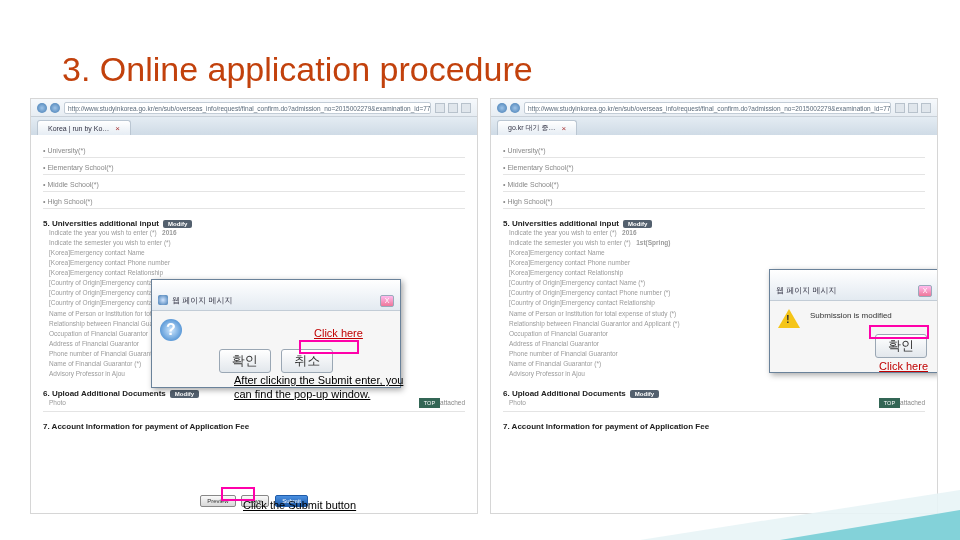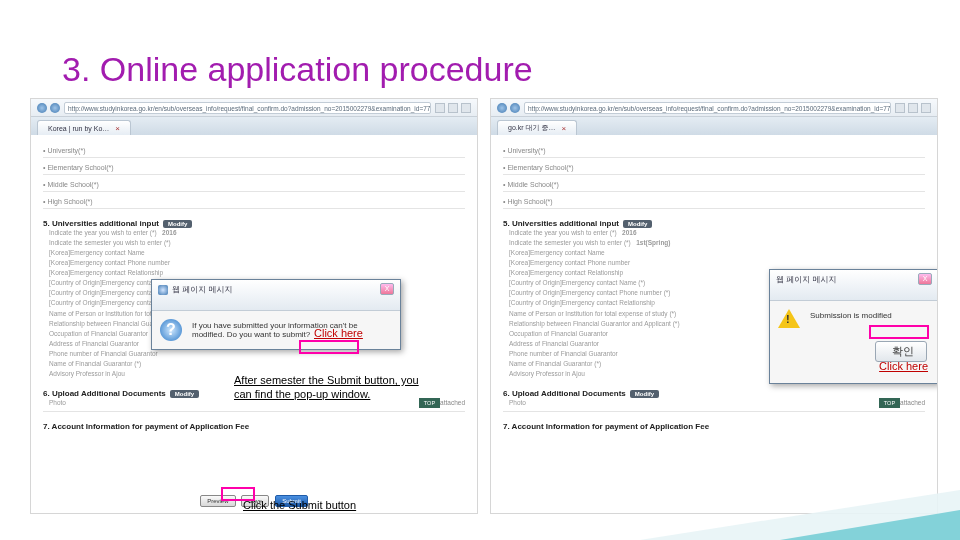--- a/index.html
+++ b/index.html
@@ -1,18 +1,18 @@
 <!DOCTYPE html>
 <html><head>
 <meta charset="utf-8">
 <style>
   * { box-sizing: border-box; margin: 0; padding: 0; }
   html, body { width: 960px; height: 540px; font-family: Arial, sans-serif; background: #fff; }
   .slide { width: 960px; height: 540px; position: relative; overflow: hidden; }
-  .title { font-size: 34px; color: #a21caf; font-weight: 400; padding: 50px 0 0 62px; }
+  .title { font-size: 34px; color: #c2410c; font-weight: 400; padding: 50px 0 0 62px; }
   .accent-triangle { position: absolute; right: 0; bottom: 0; width: 0; height: 0;
     border-left: 180px solid transparent; border-bottom: 30px solid #2eb4c1; opacity: 0.55; }
   .accent-triangle2 { position: absolute; right: 0; bottom: 0; width: 0; height: 0;
     border-left: 320px solid transparent; border-bottom: 50px solid #e8f4f6; opacity: 0.9; }
 
   .panels { position: absolute; top: 98px; left: 30px; right: 22px; bottom: 26px; display: flex; gap: 12px; }
   .panel { flex: 1; border: 1px solid #d6d6d6; background: #fff; position: relative; overflow: hidden; }
 
   .addrbar { height: 18px; background: linear-gradient(#f6f9fc,#e7edf3); border-bottom: 1px solid #c8d0d8;
     display: flex; align-items: center; padding: 0 6px; }
@@ -39,33 +39,33 @@
 
   .btnrow { position: absolute; left: 0; right: 0; text-align: center; }
   .minibtn { display: inline-block; font-size: 6px; padding: 2px 6px; border: 1px solid #888;
     background: linear-gradient(#fafafa,#d8d8d8); color: #333; margin: 0 2px; border-radius: 2px; }
   .minibtn.blue { background: linear-gradient(#4a90e2,#1f5ba8); border-color: #1f5ba8; color: #fff; }
 
   
   .dialog { position: absolute; width: 250px; background: #f6f6f6; border: 1px solid #6a829a;
     box-shadow: 2px 2px 6px rgba(0,0,0,0.35); }
   .dlg-titlebar { height: 18px; background: linear-gradient(#fff,#e3eaf1); border-bottom: 1px solid #c2ccd6;
-    display: flex; align-items: flex-end; padding: 15px 6px; font-size: 8px; color: #334; }
+    display: flex; align-items: flex-start; padding: 15px 6px; font-size: 8px; color: #334; }
   .dlg-titlebar .dlg-icon { width: 10px; height: 10px; background: radial-gradient(#d0e4ff,#3f78b0); border-radius: 2px; margin-right: 4px; }
   .dlg-titlebar .dlg-close { margin-left: auto; width: 14px; height: 12px; border: 1px solid #9ab;
     background: linear-gradient(#fbe,#e79); font-size: 7px; text-align: center; line-height: 10px; color: #fff; border-radius: 2px; }
   .dlg-body { padding: 10px 8px 10px 40px; position: relative; font-size: 8px; color: #333; min-height: 34px; }
   .qmark { position: absolute; left: 8px; top: 8px; width: 22px; height: 22px; border-radius: 50%;
     background: radial-gradient(#cfe8ff,#2c79c7); color: #fff; font-size: 16px; text-align: center; line-height: 22px; font-weight: bold; }
   .warn { position: absolute; left: 8px; top: 8px; width: 0; height: 0;
     border-left: 11px solid transparent; border-right: 11px solid transparent; border-bottom: 19px solid #f5c518; }
   .warn::after { content: "!"; position: absolute; left: -3px; top: 4px; color: #333; font-weight: bold; font-size: 11px; }
   .dlg-btnrow { text-align: center; padding: 0 8px 10px; }
-  .dlg-btn { display: inline-block; min-width: 52px; padding: 2px 12px; font-size: 11px;
-    background: linear-gradient(#fff,#e2e7ec); border: 1px solid #9aa7b4; border-radius: 3px; color: #333; margin: 11px 3px; }
+  .dlg-btn { display: inline-block; min-width: 52px; padding: 2px 12px; font-size: 13px;
+    background: linear-gradient(#fff,#e2e7ec); border: 1px solid #9aa7b4; border-radius: 3px; color: #333; margin: 4px 3px; }
 
   .hl-pink { border: 2px solid #ff00aa; position: absolute; pointer-events: none; }
   .anno { position: absolute; font-size: 11px; font-weight: normal; text-decoration: underline; }
   .anno.red { color: #c00000; }
   .anno.black { color: #000; }
 </style>
 </head>
 <body>
 
 <div class="slide">
@@ -142,27 +142,30 @@
       </div>
 
       <div class="dialog" style="left:120px;top:180px">
         <div class="dlg-titlebar">
           <div class="dlg-icon"></div>
           <span>웹 페이지 메시지</span>
           <div class="dlg-close">X</div>
         </div>
         <div class="dlg-body">
           <div class="qmark">?</div>
-          <span>If you have submitted your information can't be modified. Do you want to submit?</span>
+        </div>
+        <div class="dlg-btnrow">
+          <span class="dlg-btn">확인</span>
+          <span class="dlg-btn">취소</span>
         </div>
       </div>
 
       <div class="hl-pink" style="left:268px;top:241px;width:60px;height:14px"></div>
       <div class="anno red" style="left:283px;top:228px">Click here</div>
-      <div class="anno black" style="left:203px;top:275px;width:190px;line-height:1.25">After semester the Submit button, you can find the pop-up window.</div>
+      <div class="anno black" style="left:203px;top:275px;width:190px;line-height:1.25">After clicking the Submit enter, you can find the pop-up window.</div>
       <div class="hl-pink" style="left:190px;top:388px;width:34px;height:14px"></div>
       <div class="anno black" style="left:212px;top:400px">Click the Submit button</div>
     </div>
 
     <div class="panel">
       <div class="addrbar">
         <div class="nav">
             <div class="circ"></div>
             <div class="circ"></div>
           </div>

